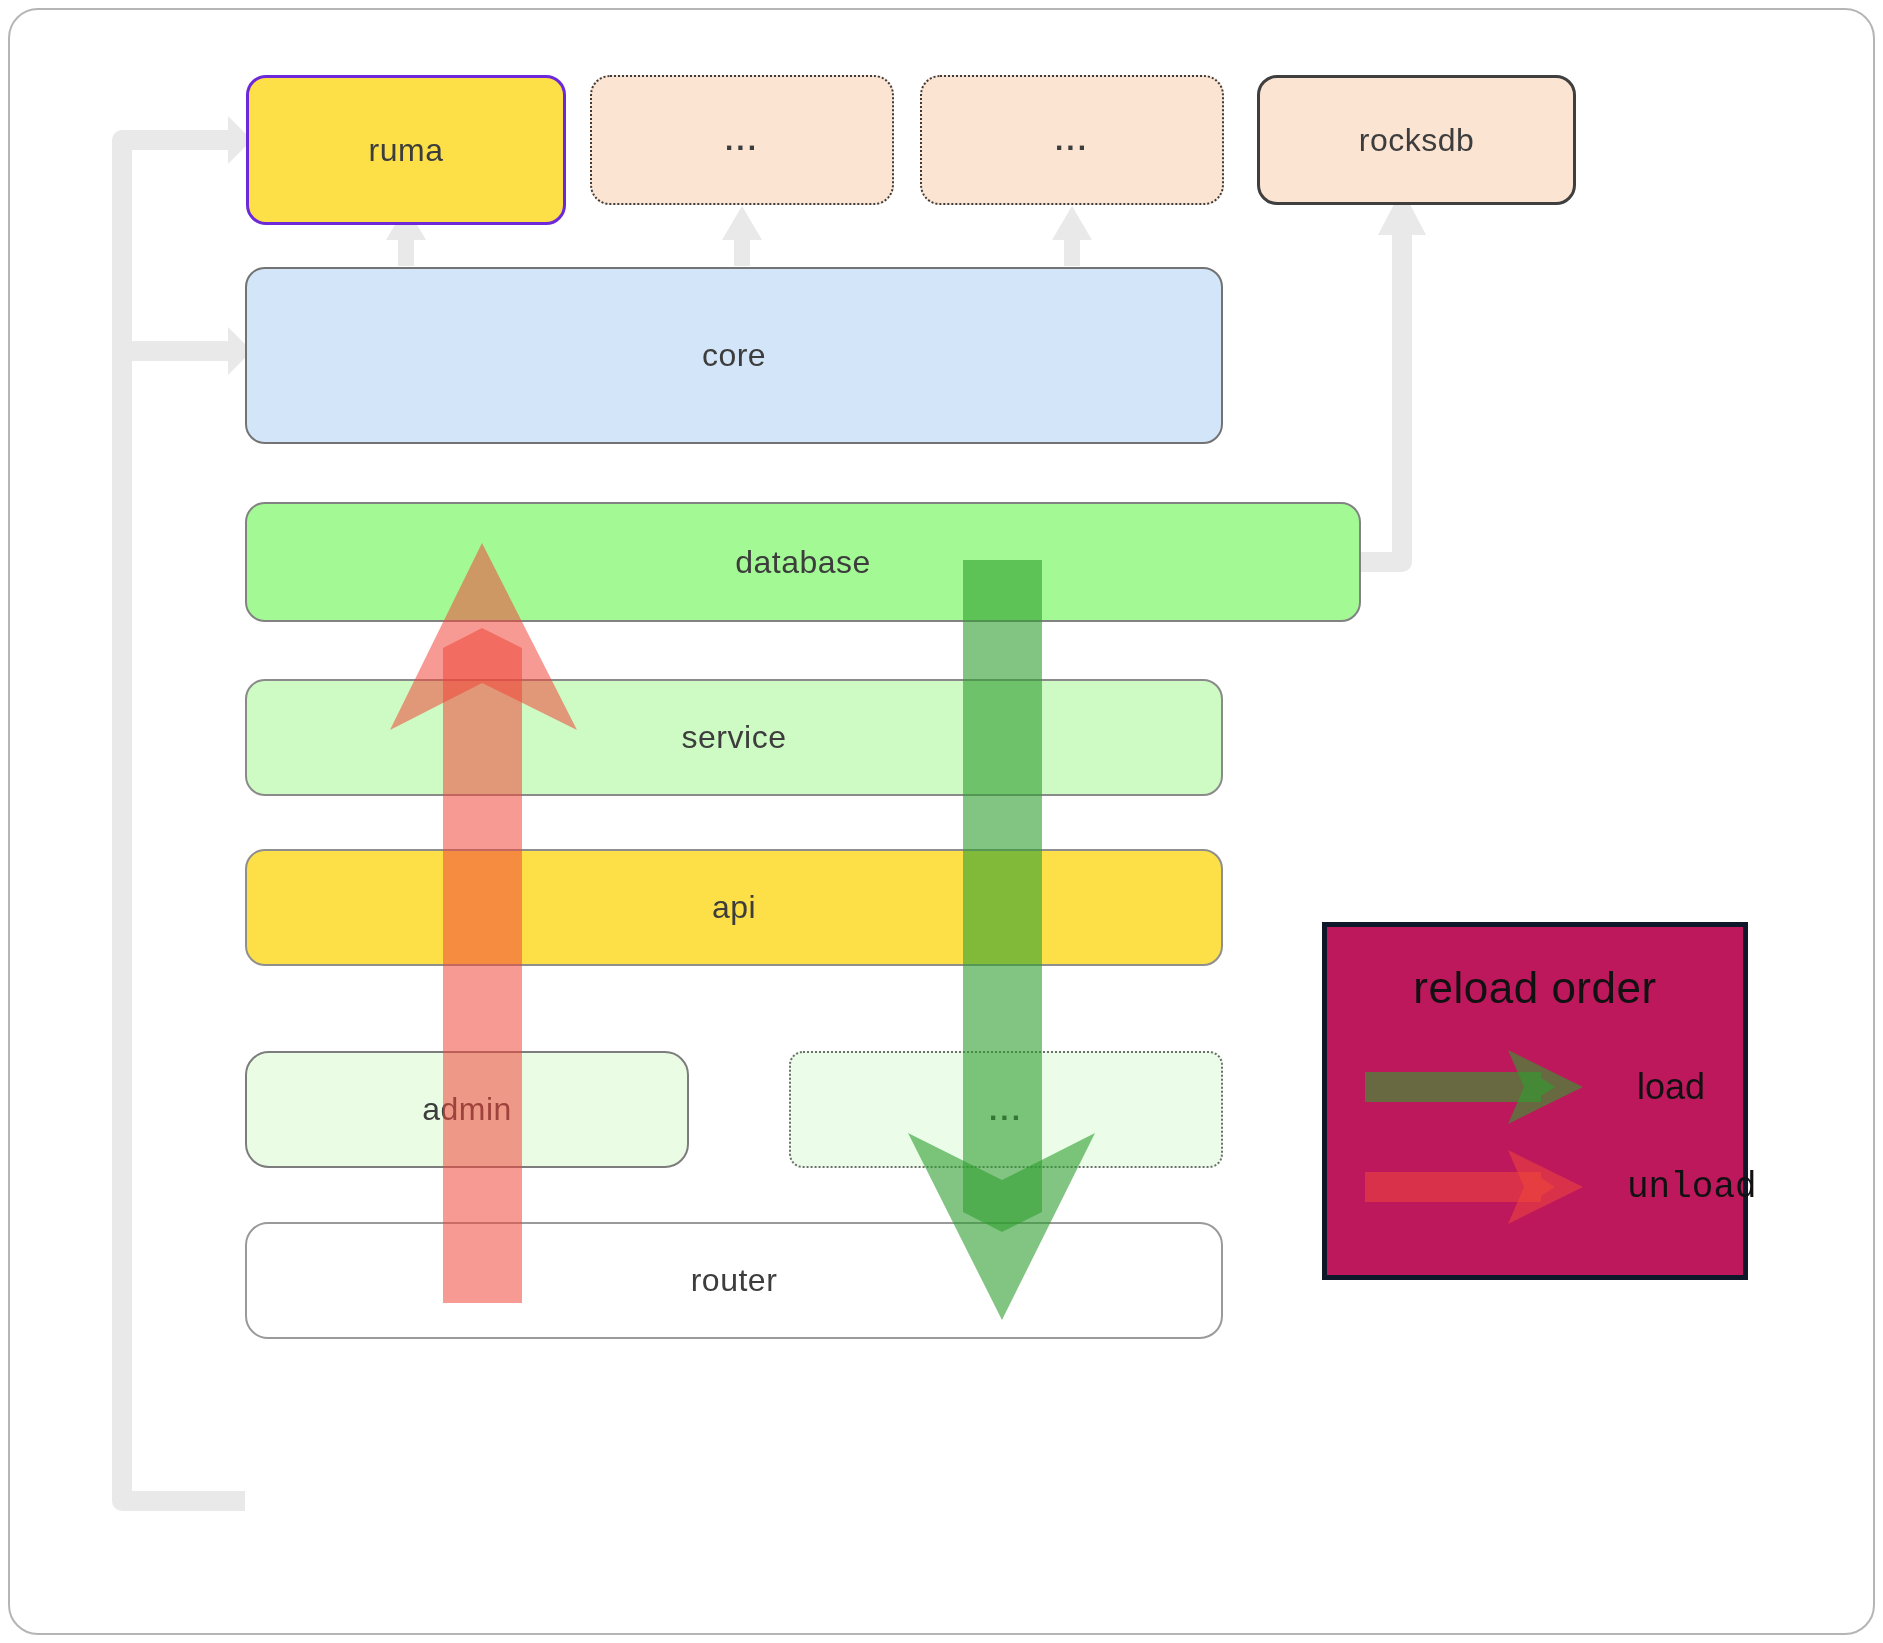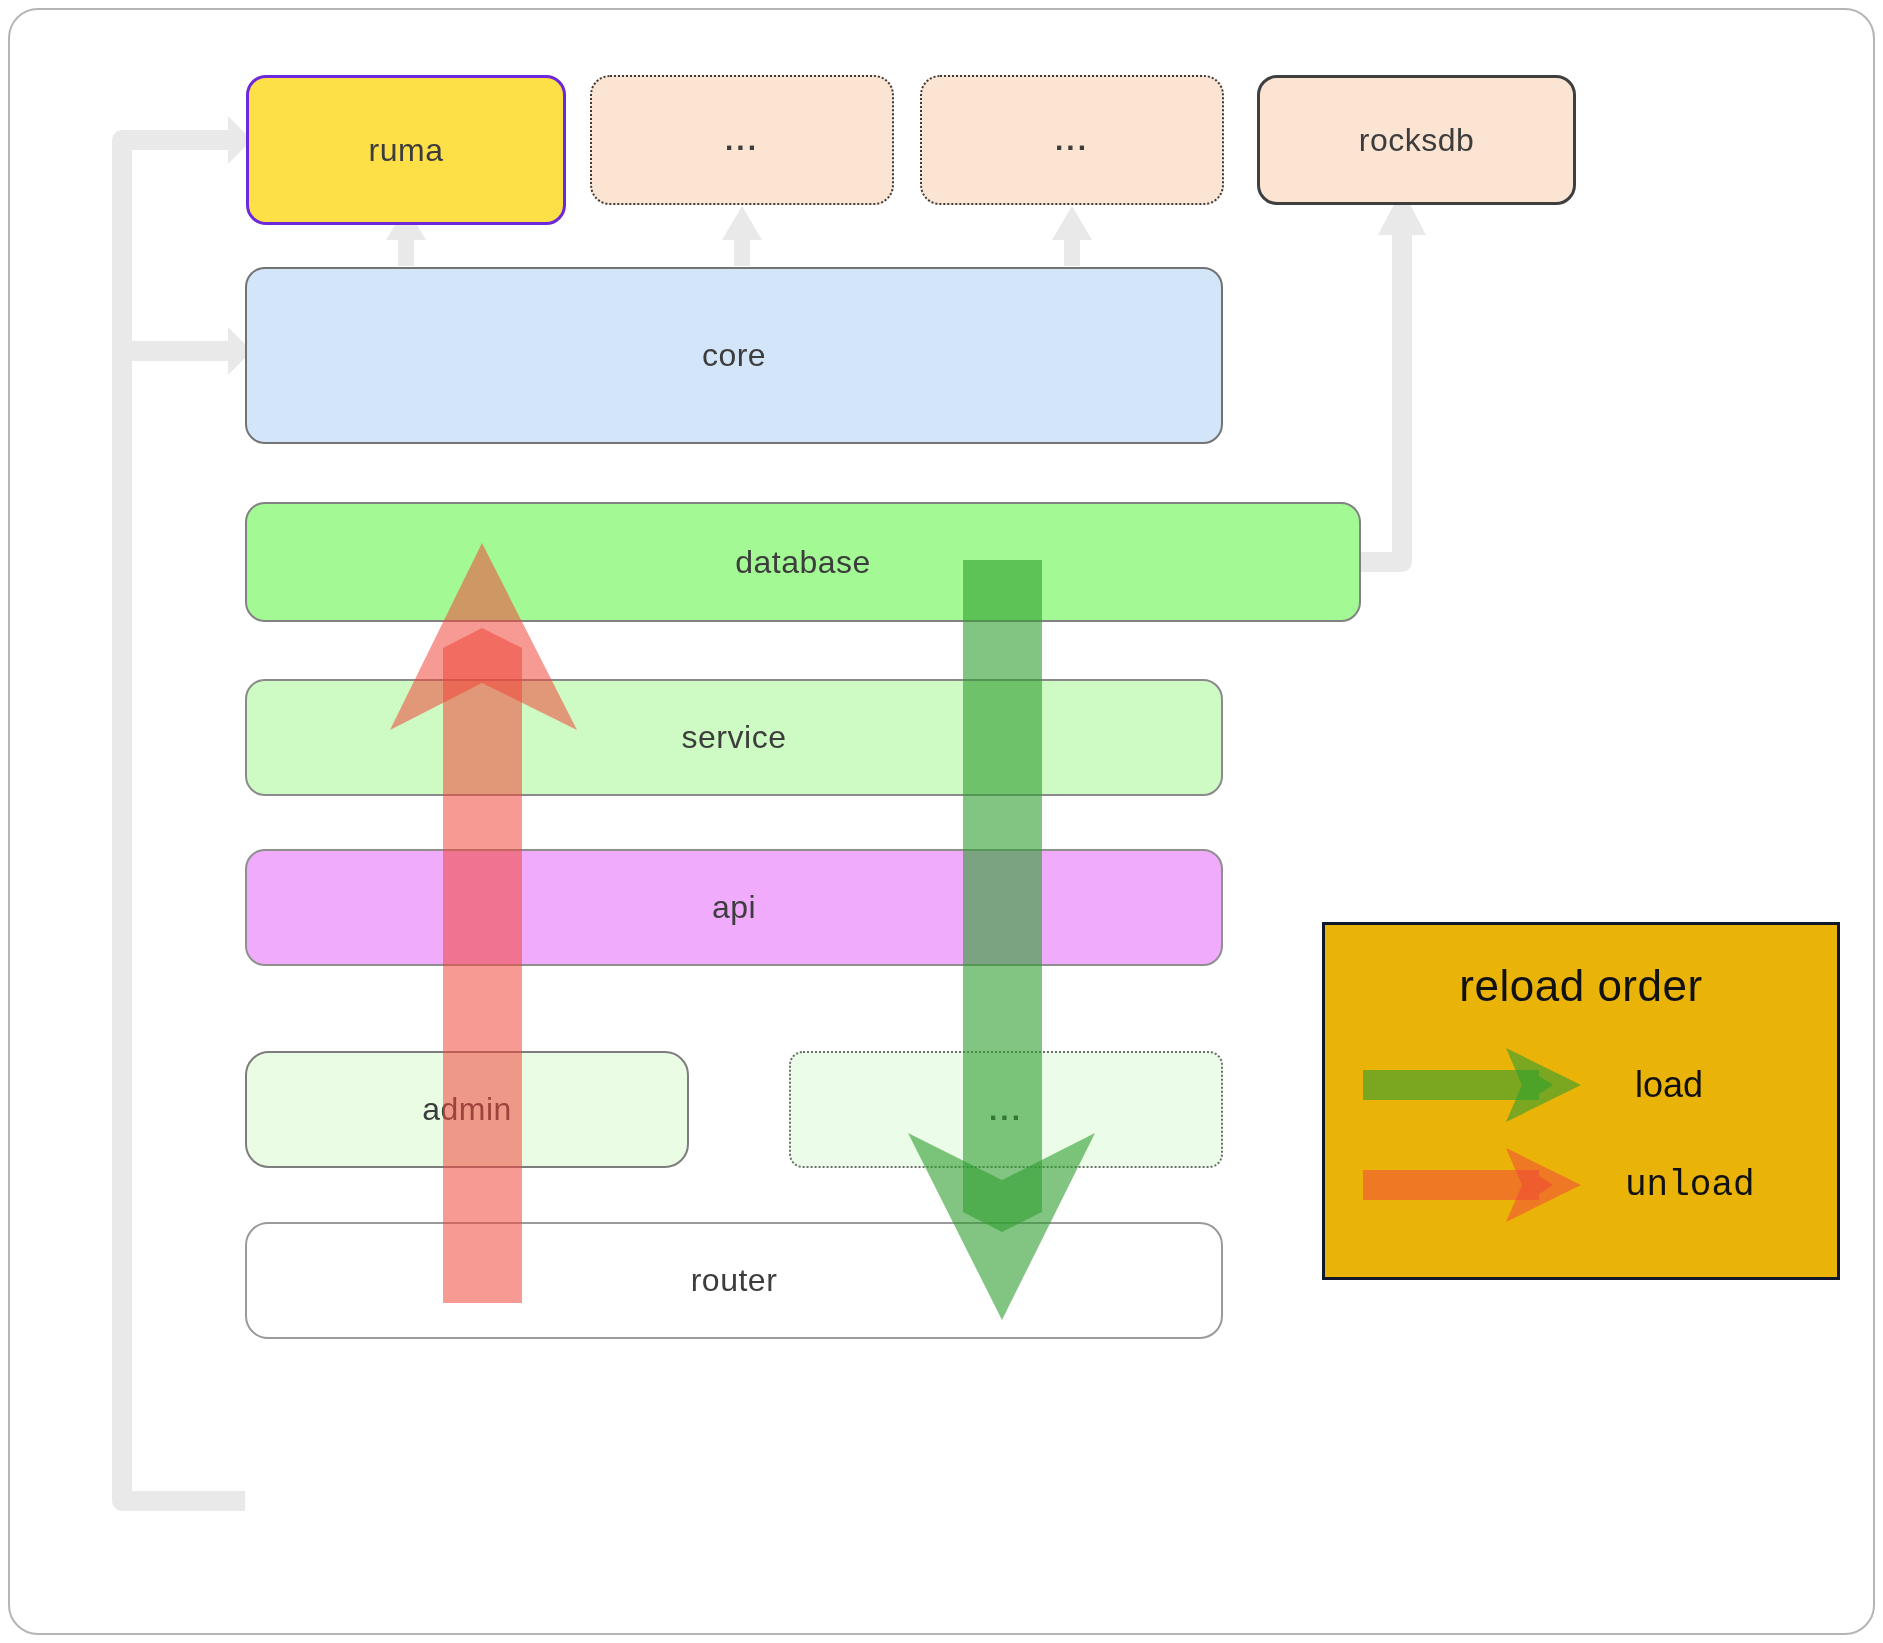--- a/index.html
+++ b/index.html
@@ -19,29 +19,29 @@
     box-sizing:border-box;font-size:32px;color:#3d3d3d;z-index:3;
     border-radius:20px;letter-spacing:0.5px;
   }
   .b-ruma    {left:246px;top:75px;width:320px;height:150px;background:#fde047;border:3px solid #6d28d9;}
   .b-dots1   {left:590px;top:75px;width:304px;height:130px;background:#fce4d3;border:2px dotted #3b3b3b;}
   .b-dots2   {left:920px;top:75px;width:304px;height:130px;background:#fce4d3;border:2px dotted #3b3b3b;}
   .b-rocksdb {left:1257px;top:75px;width:319px;height:130px;background:#fce4d3;border:3px solid #3f3f3f;}
   .b-core    {left:245px;top:267px;width:978px;height:177px;background:#d3e5f8;border:2px solid #737373;}
   .b-database{left:245px;top:502px;width:1116px;height:120px;background:#a3fa95;border:2px solid #828282;}
   .b-service {left:245px;top:679px;width:978px;height:117px;background:#cefac3;border:2px solid #8a8a8a;}
-  .b-api     {left:245px;top:849px;width:978px;height:117px;background:#f0abfc;border:2px solid #8f8f8f;}
+  .b-api     {left:245px;top:849px;width:978px;height:117px;background:#fde047;border:2px solid #8f8f8f;}
   .b-admin   {left:245px;top:1051px;width:444px;height:117px;background:#eafce4;border:2px solid #7d7d7d;border-radius:24px;}
   .b-dots3   {left:789px;top:1051px;width:434px;height:117px;background:#ebfce8;border:2px dotted #6e6e6e;border-radius:14px;}
   .b-router  {left:245px;top:1222px;width:978px;height:117px;background:#ffffff;border:2px solid #9a9a9a;border-radius:23px;}
   .b-conduwuit{left:245px;top:1440px;width:978px;height:122px;background:#0c4d9e;border:2px solid #001b38;border-radius:14px;color:#ffffff;}
   .dots-label{font-weight:bold;letter-spacing:3px;font-size:30px;}
   .legend{
-    position:absolute;left:1322px;top:922px;width:518px;height:358px;
-    background:#eab308;border:3px solid #0f172a;box-sizing:border-box;z-index:3;
+    position:absolute;left:1322px;top:922px;width:426px;height:358px;
+    background:#be185d;border:5px solid #0f172a;box-sizing:border-box;z-index:3;
   }
   .legend-title{
     position:absolute;left:0;top:36px;width:100%;text-align:center;
     font-size:44px;color:#111111;letter-spacing:0.5px;
   }
   .legend-row{position:absolute;left:36px;display:flex;align-items:center;gap:34px;}
   .legend-row.load-row{top:115px;gap:44px;}
   .legend-row.unload-row{top:215px;font-family:Liberation Mono, monospace;}
   .legend-label{font-size:36px;color:#111111;}
 </style>

